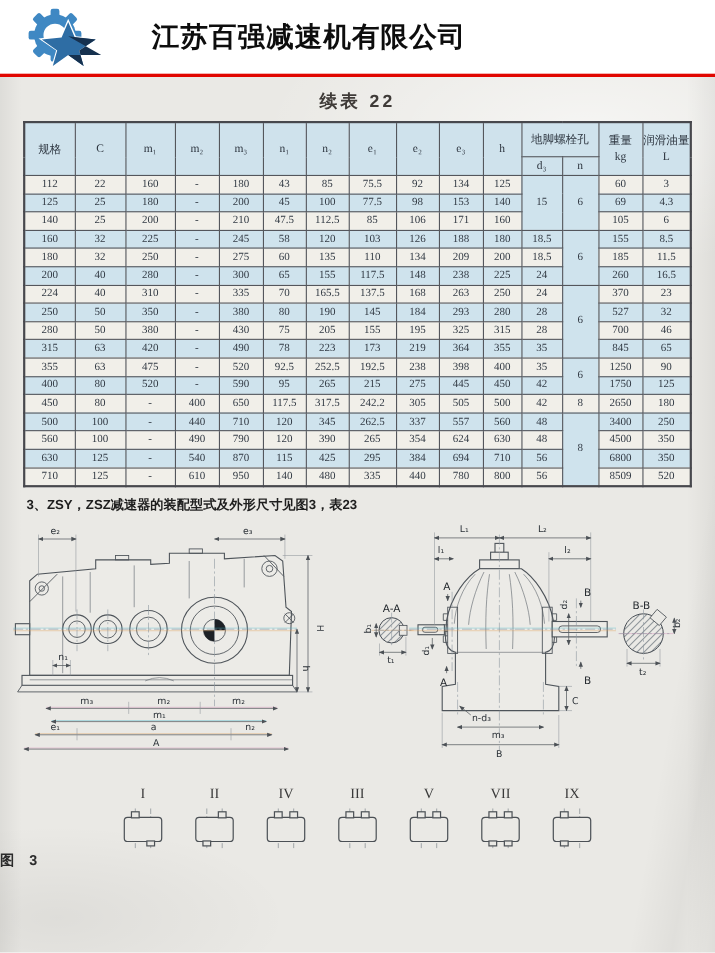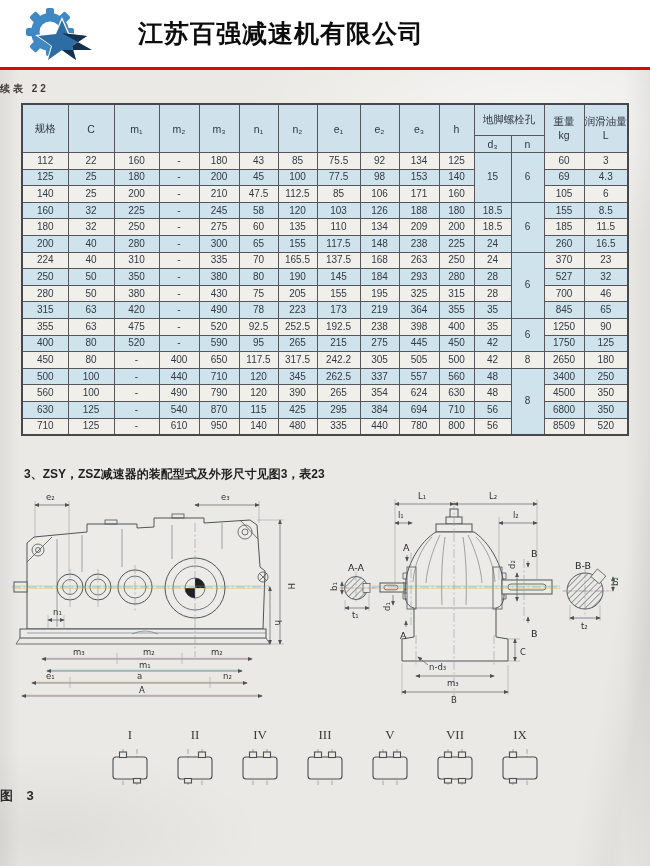--- a/index.html
+++ b/index.html
@@ -15,37 +15,37 @@
   .paper{height:796px;box-sizing:border-box;padding-top:10px;
     background:
       linear-gradient(90deg,rgba(0,0,0,.055) 0,rgba(0,0,0,0) 3%),
       linear-gradient(270deg,rgba(0,0,0,.05) 0,rgba(0,0,0,0) 4%),
       radial-gradient(ellipse 420px 180px at 82% 6%,rgba(255,255,255,.55),rgba(255,255,255,0) 70%),
       linear-gradient(100deg,rgba(0,0,0,0) 90%,rgba(0,0,0,.045) 95%,rgba(0,0,0,0) 99%),
       radial-gradient(ellipse 300px 120px at 8% 96%,rgba(0,0,0,.05),rgba(0,0,0,0) 70%),
       #eae9e5;
   }
 
-  .table-title{font-size:10px;font-weight:bold;color:#3f3b38;letter-spacing:3px;margin:2px 0 7px 0;}
+  .table-title{text-align:center;font-size:16px;font-weight:bold;color:#3f3b38;letter-spacing:3px;margin:2px 0 7px 0;}
 
   
   table.spec{width:606px;margin:0 auto;border-collapse:collapse;table-layout:fixed;
-    font-family:Liberation Sans, sans-serif;font-size:10px;color:#323a44;}
+    font-family:Liberation Serif, serif;font-size:10px;color:#323a44;}
   table.spec th,table.spec td{border:1px solid #54565c;text-align:center;vertical-align:middle;padding:0;}
   table.spec{border:2px solid #47484d;}
   table.spec th{background:#cfe2ec;font-weight:normal;font-size:10.5px;color:#2e3640;height:16px;}
   table.spec thead tr:first-child th{height:30px;}
   table.spec td{height:15.6px;line-height:1;}
   tr.row-light td{background:#f1efe9;}
   tr.row-blue td{background:#cfe3ed;}
   td.span-cell{background:#cfe3ed !important;}
   .th-2line{line-height:1.25;}
 
   
-  .note{font-size:12px;color:#1e1e1e;margin:30px 0 0 24px;font-weight:bold;}
+  .note{font-size:12px;color:#1e1e1e;margin:8px 0 0 24px;font-weight:bold;}
 
   
   .figure-area{margin:4px 0 0 12px;}
   .bd{fill:#ecebe7;stroke:#4e545a;stroke-width:1;}
   .bd2{fill:none;stroke:#4e545a;stroke-width:.8;}
   .rib{fill:none;stroke:#6a7076;stroke-width:.6;}
   .dim{stroke:#5c6166;stroke-width:.7;fill:none;}
   .ext{stroke:#90959a;stroke-width:.5;}
   .ctr{stroke:#8d98a0;stroke-width:.55;stroke-dasharray:9 2.5 2 2.5;fill:none;}
   .fr1{stroke:#3fb9cc;stroke-width:.6;opacity:.55;}

